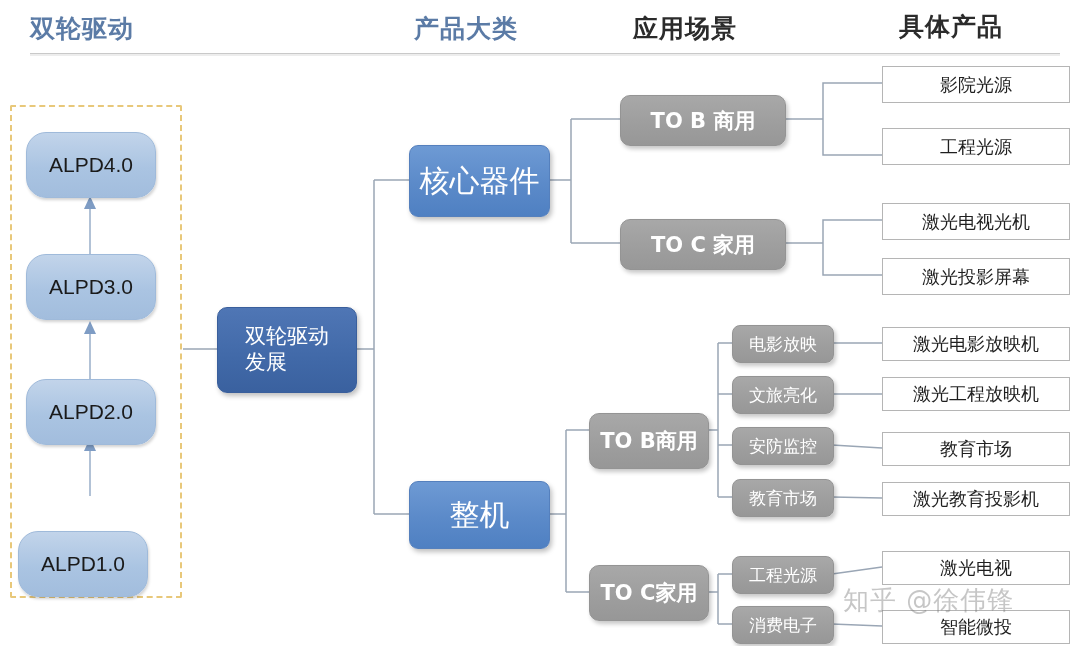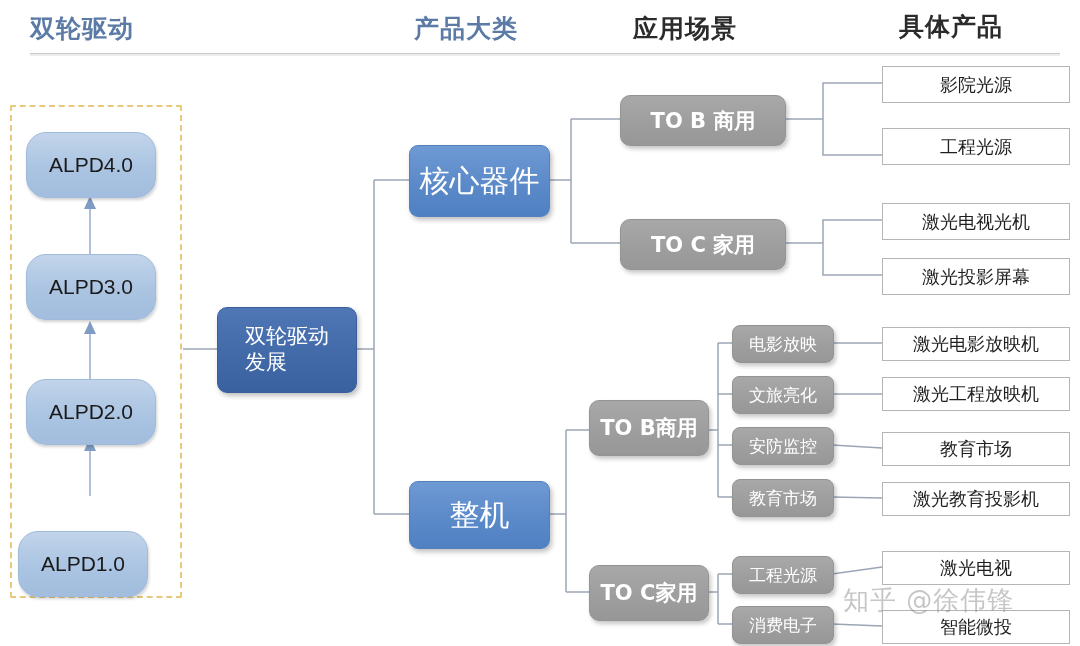--- a/index.html
+++ b/index.html
@@ -209,26 +209,26 @@
     </div>
   <div id="cat-boxes">
       <div class="cat" style="left: 409px; top: 145px; width: 139px; height: 70px;">核心器件</div>
       <div class="cat" style="left: 409px; top: 481px; width: 139px; height: 66px;">整机</div>
     </div>
   <div id="scen-top-boxes">
       <div class="gray" style="left: 620px; top: 95px; width: 164px; height: 49px;">TO B 商用</div>
       <div class="gray" style="left: 620px; top: 219px; width: 164px; height: 49px;">TO C 家用</div>
     </div>
   <div id="scen-bot-boxes">
-      <div class="gray" style="left: 589px; top: 400px; width: 118px; height: 54px;">TO  B商用</div>
+      <div class="gray" style="left: 589px; top: 413px; width: 118px; height: 54px;">TO  B商用</div>
       <div class="gray" style="left: 589px; top: 565px; width: 118px; height: 54px;">TO  C家用</div>
     </div>
   <div id="subscen-boxes">
       <div class="gray small" style="left: 732px; top: 325px; width: 100px; height: 36px;">电影放映</div>
-      <div class="gray small" style="left: 732px; top: 376px; width: 100px; height: 36px; border-radius: 7px;">文旅亮化</div>
+      <div class="gray small" style="left: 732px; top: 376px; width: 100px; height: 36px;">文旅亮化</div>
       <div class="gray small" style="left: 732px; top: 427px; width: 100px; height: 36px;">安防监控</div>
       <div class="gray small" style="left: 732px; top: 479px; width: 100px; height: 36px;">教育市场</div>
       <div class="gray small" style="left: 732px; top: 556px; width: 100px; height: 36px;">工程光源</div>
       <div class="gray small" style="left: 732px; top: 606px; width: 100px; height: 36px;">消费电子</div>
     </div>
   <div id="prod-boxes">
       <div class="prod" style="left: 882px; top: 66px; width: 186px; height: 35px;">影院光源</div>
       <div class="prod" style="left: 882px; top: 128px; width: 186px; height: 35px; text-align: right;">工程光源</div>
       <div class="prod" style="left: 882px; top: 203px; width: 186px; height: 35px;">激光电视光机</div>
       <div class="prod" style="left: 882px; top: 258px; width: 186px; height: 35px;">激光投影屏幕</div>

